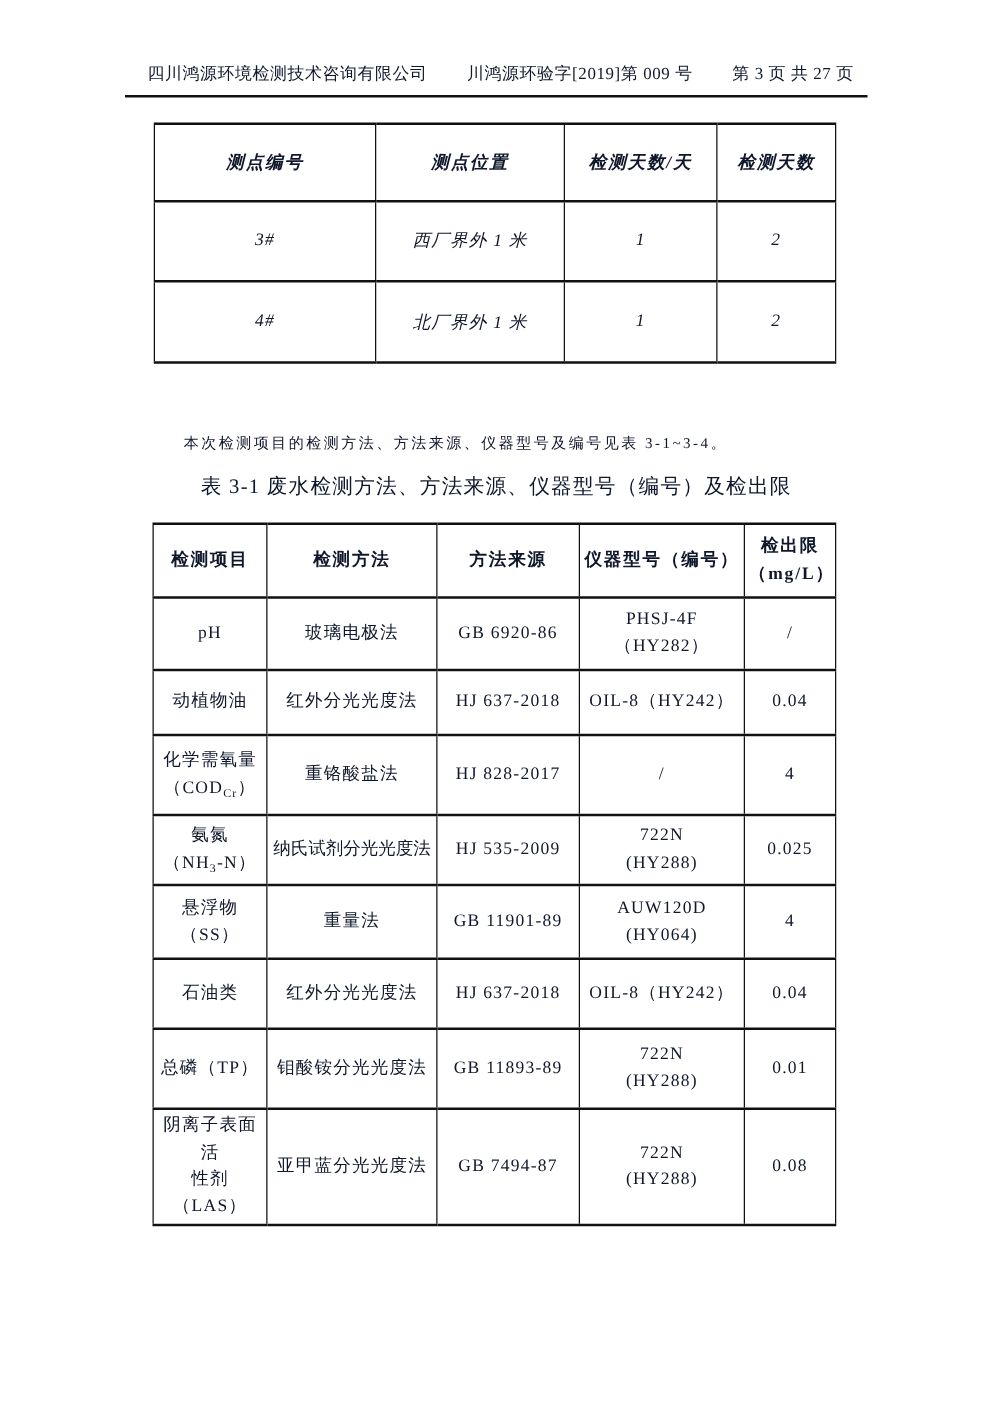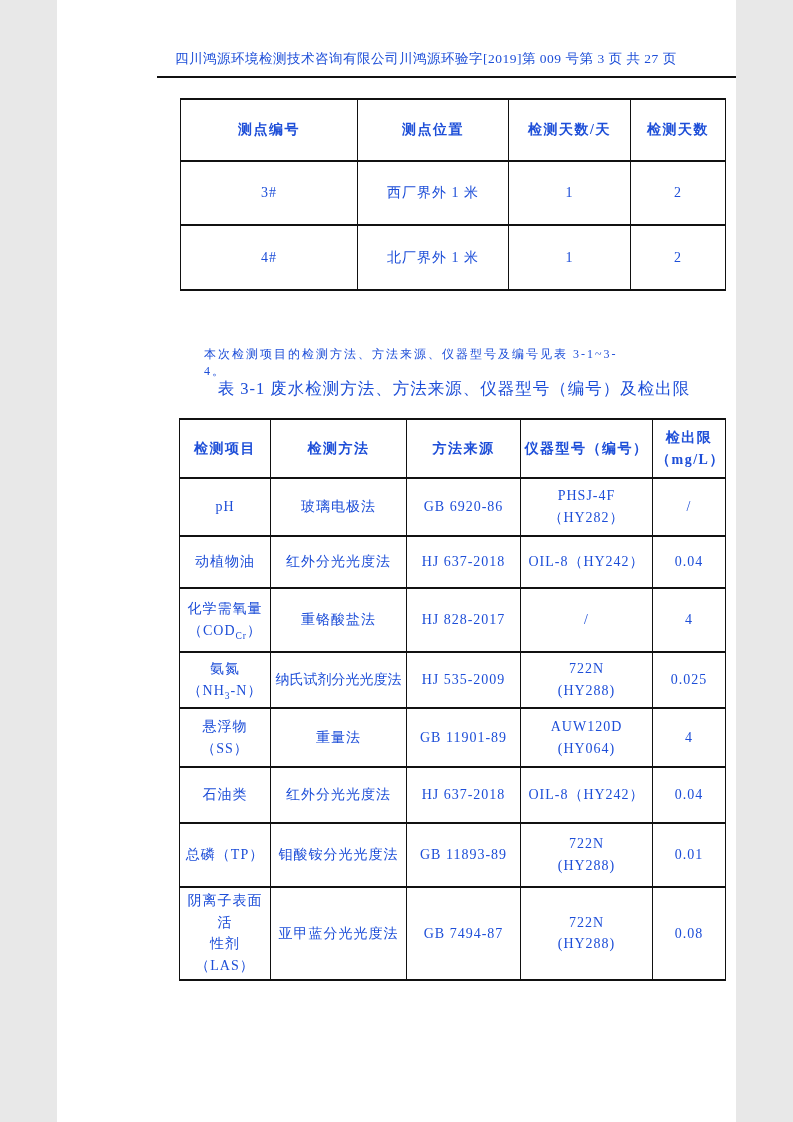--- a/index.html
+++ b/index.html
@@ -1,22 +1,22 @@
 <!DOCTYPE html>
 <html><head>
 <meta charset="utf-8">
 <style>
   * { margin:0; padding:0; box-sizing:border-box; }
   html,body { background:#e8e8e8; }
   .page {
     position:relative;
-    width:679px; height:1122px;
+    width:793px; height:1122px;
     margin:0 auto;
     background:#ffffff;
-    color:#1d4ed8;
+    color:#0f172a;
     font-family:"Liberation Serif","DejaVu Serif",serif;
     overflow:hidden;
   }
   
   .doc-header {
     position:absolute; top:50px; left:118px; right:110px;
     display:flex; justify-content:space-between; align-items:baseline;
     font-size:13.5px; letter-spacing:0.5px; white-space:nowrap;
   }
   .header-rule {
@@ -30,21 +30,21 @@
     font-size:14px;
   }
   table.tbl td, table.tbl th {
     border-left:1px solid #111; border-right:1px solid #111;
     border-top:2px solid #111; border-bottom:2px solid #111;
     text-align:center; vertical-align:middle;
     font-weight:normal; letter-spacing:1px;
     padding:2px 3px; overflow:hidden;
   }
   table.tbl tr.hdr th { font-weight:bold; letter-spacing:1.5px; }
-  .tbl-monitor { top:98px; left:123px; width:545px; }
+  .tbl-monitor { top:98px; left:123px; width:545px;font-style:italic; }
   .tbl-method  { top:398px; left:122px; width:546px;margin-top:20px; }
   .tbl-method td, .tbl-method th { white-space:pre-line; line-height:1.55; }
   sub { font-size:0.68em; line-height:0; }
   
   .section-heading {
     position:absolute; top:308px; left:113px;
     font-size:16px; font-weight:bold; letter-spacing:1.5px;
   }
   .para {
     position:absolute; top:346px; left:147px; right:100px;

